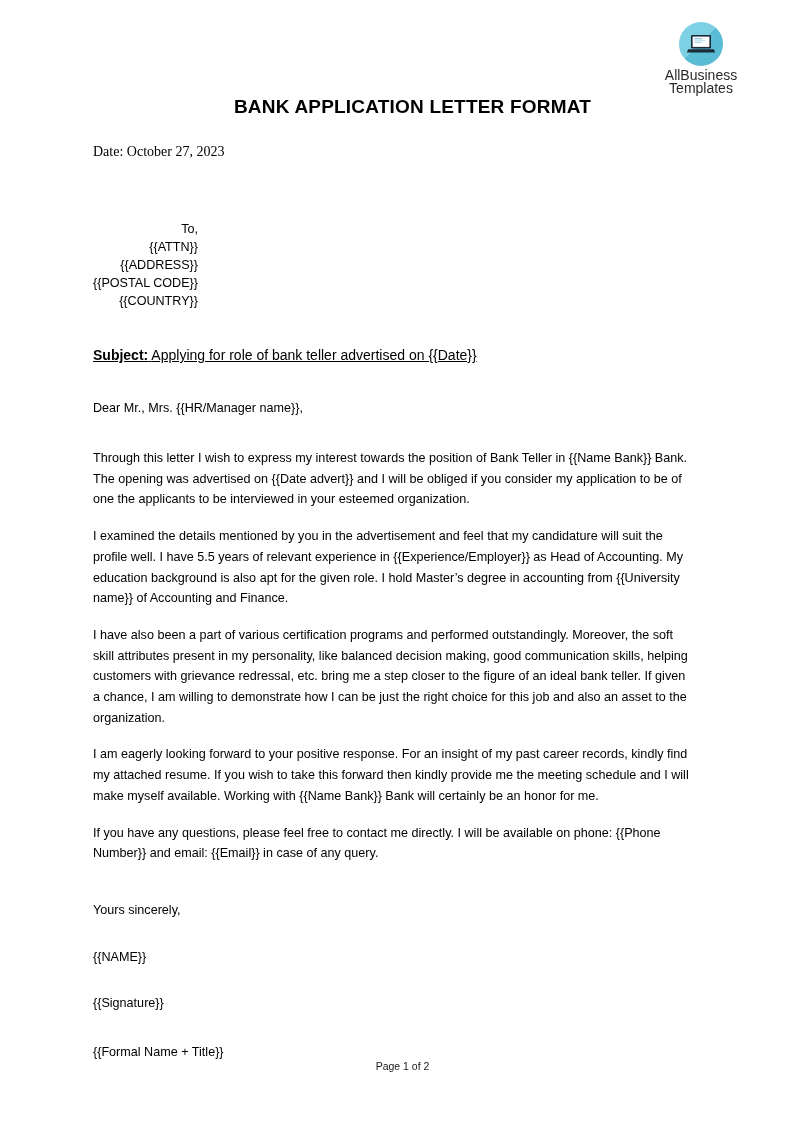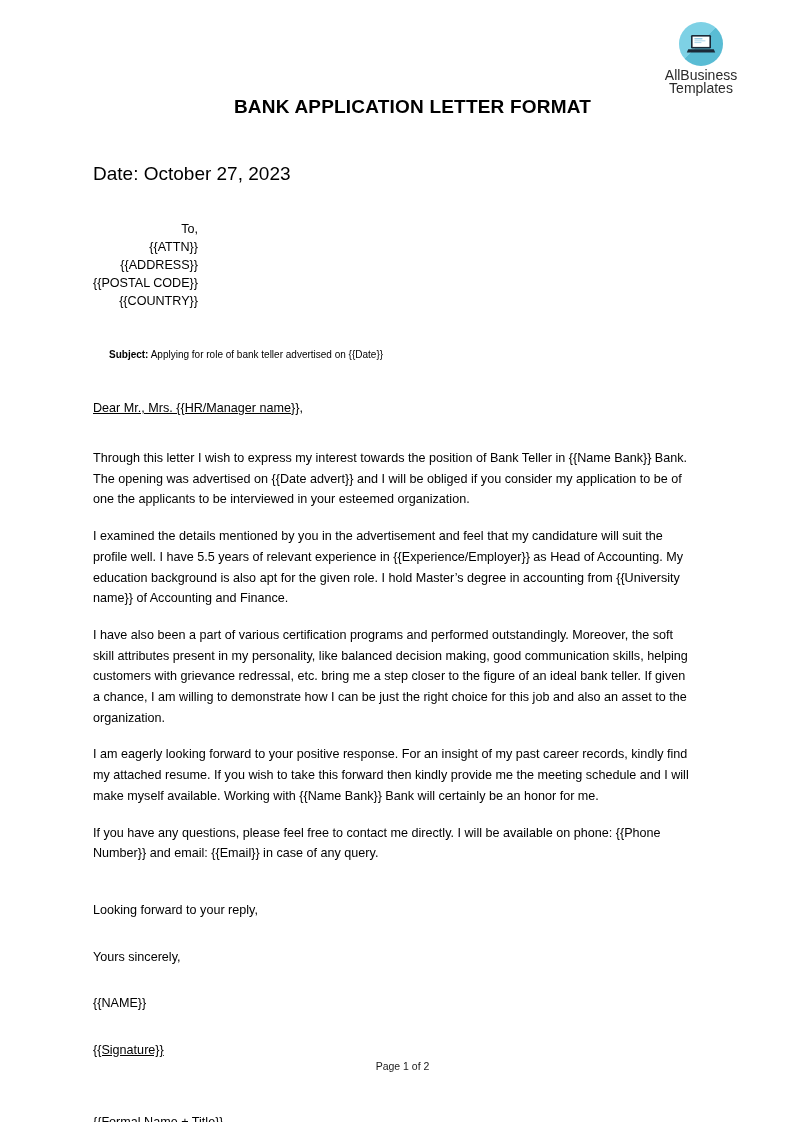--- a/index.html
+++ b/index.html
@@ -75,49 +75,50 @@
   }
 
   .line {
     font-size: 12.6px;
     line-height: 18px;
     text-align: right;
   }
 
   .date-line {
     position: absolute;
-    top: 163px;
-    left: 0;
-    font-size: 19px;
+    top: 144px;
+    left: 0;
+    font-size: 14px;
+    font-family: Liberation Serif, serif;
   }
 
   .address-block {
     position: absolute;
     top: 220px;
     left: 0;
   }
   .address-block .line { white-space: pre; }
 
   .subject-line {
     position: absolute;
     top: 346px;
-    left: 16px;
-    font-size: 10px;
-    line-height: 18px;
-  }
-  .subject-label { font-weight: bold; }
-
-  .salutation {
-    position: absolute;
-    top: 399px;
-    left: 0;
-    font-size: 12.6px;
+    left: 0;
+    font-size: 14px;
     line-height: 18px;
     text-decoration: underline;
   }
+  .subject-label { font-weight: bold; }
+
+  .salutation {
+    position: absolute;
+    top: 399px;
+    left: 0;
+    font-size: 12.6px;
+    line-height: 18px;
+  }
 
   .body-copy {
     position: absolute;
     top: 432px;
     left: 0;
     width: 600px;
   }
   .body-copy p {
     margin: 16px 0 11px 0;
     font-size: 12.6px;
@@ -129,21 +130,21 @@
     position: absolute;
     top: 900px;
     left: 0;
     width: 600px;
   }
   .closing-block p {
     margin: 0 0 26px 0;
     font-size: 12.6px;
     line-height: 20.7px;
   }
-  .closing-block p.gap-large { margin-bottom: 51px; text-decoration: underline; }
+  .closing-block p.gap-large { margin-bottom: 28px; }
 
   .footer {
     position: absolute;
     top: 1060px;
     left: 6px;
     width: 793px;
     text-align: center;
     font-size: 10.5px;
     color: #1a1a1a;
   }
@@ -192,21 +193,20 @@
 
   <div class="body-copy">
     <p>Through this letter I wish to express my interest towards the position of Bank Teller in  {{Name Bank}} Bank. The opening was advertised on  {{Date advert}} and I will be obliged if you consider my application to be of one the applicants to be interviewed in your esteemed organization.</p>
     <p>I examined the details mentioned by you in the advertisement and feel that my candidature will suit the profile well. I have 5.5 years of relevant experience in  {{Experience/Employer}} as Head of Accounting. My education background is also apt for the given role. I hold Master’s  degree in accounting from {{University name}} of Accounting and Finance.</p>
     <p>I have also been a part of various certification programs and performed outstandingly. Moreover, the soft skill attributes present in my personality, like balanced decision making, good communication skills, helping customers with grievance redressal, etc.  bring me a step closer to the figure of an ideal bank teller. If given a chance, I am willing to demonstrate how I can be just the right choice for this job and also an asset to the organization.</p>
     <p>I am eagerly looking forward to your positive response. For an insight of my past career records, kindly find my attached resume. If you wish to take this forward then kindly provide me the meeting schedule and I will make myself available. Working with  {{Name Bank}} Bank will certainly be an honor for me.</p>
     <p>If you have any questions, please feel free to contact me directly. I will be available on phone: {{Phone Number}} and email: {{Email}} in case of any query.</p>
   </div>
 
   <div class="closing-block">
-    <p>Looking forward to your reply,</p>
     <p>Yours sincerely,</p>
     <p>{{NAME}}</p>
     <p class="gap-large">{{Signature}}</p>
     <p>{{Formal Name + Title}}</p>
   </div>
 
 </div>
 
 <div class="footer">Page 1 of 2</div>
 

